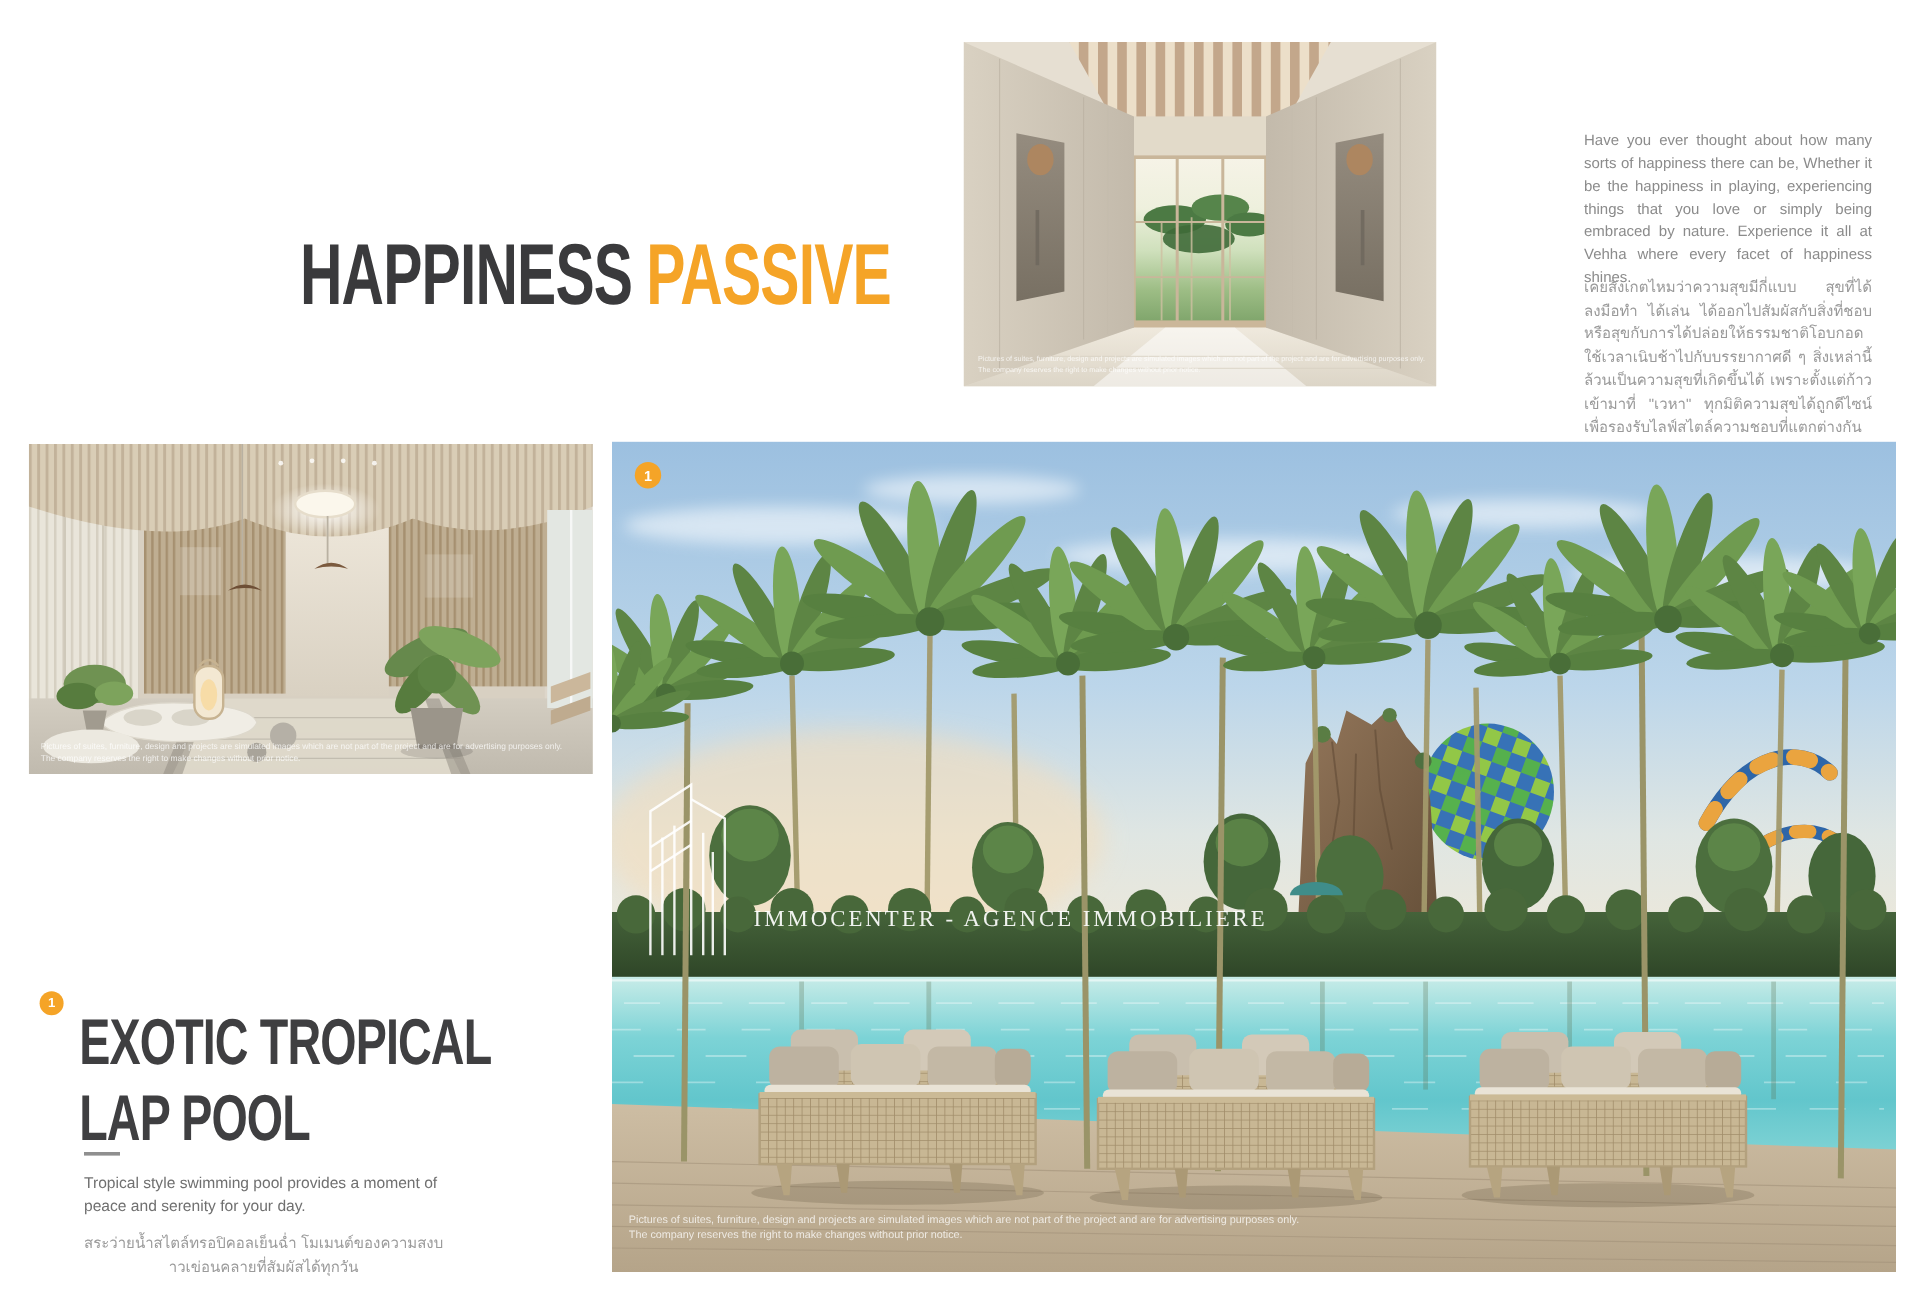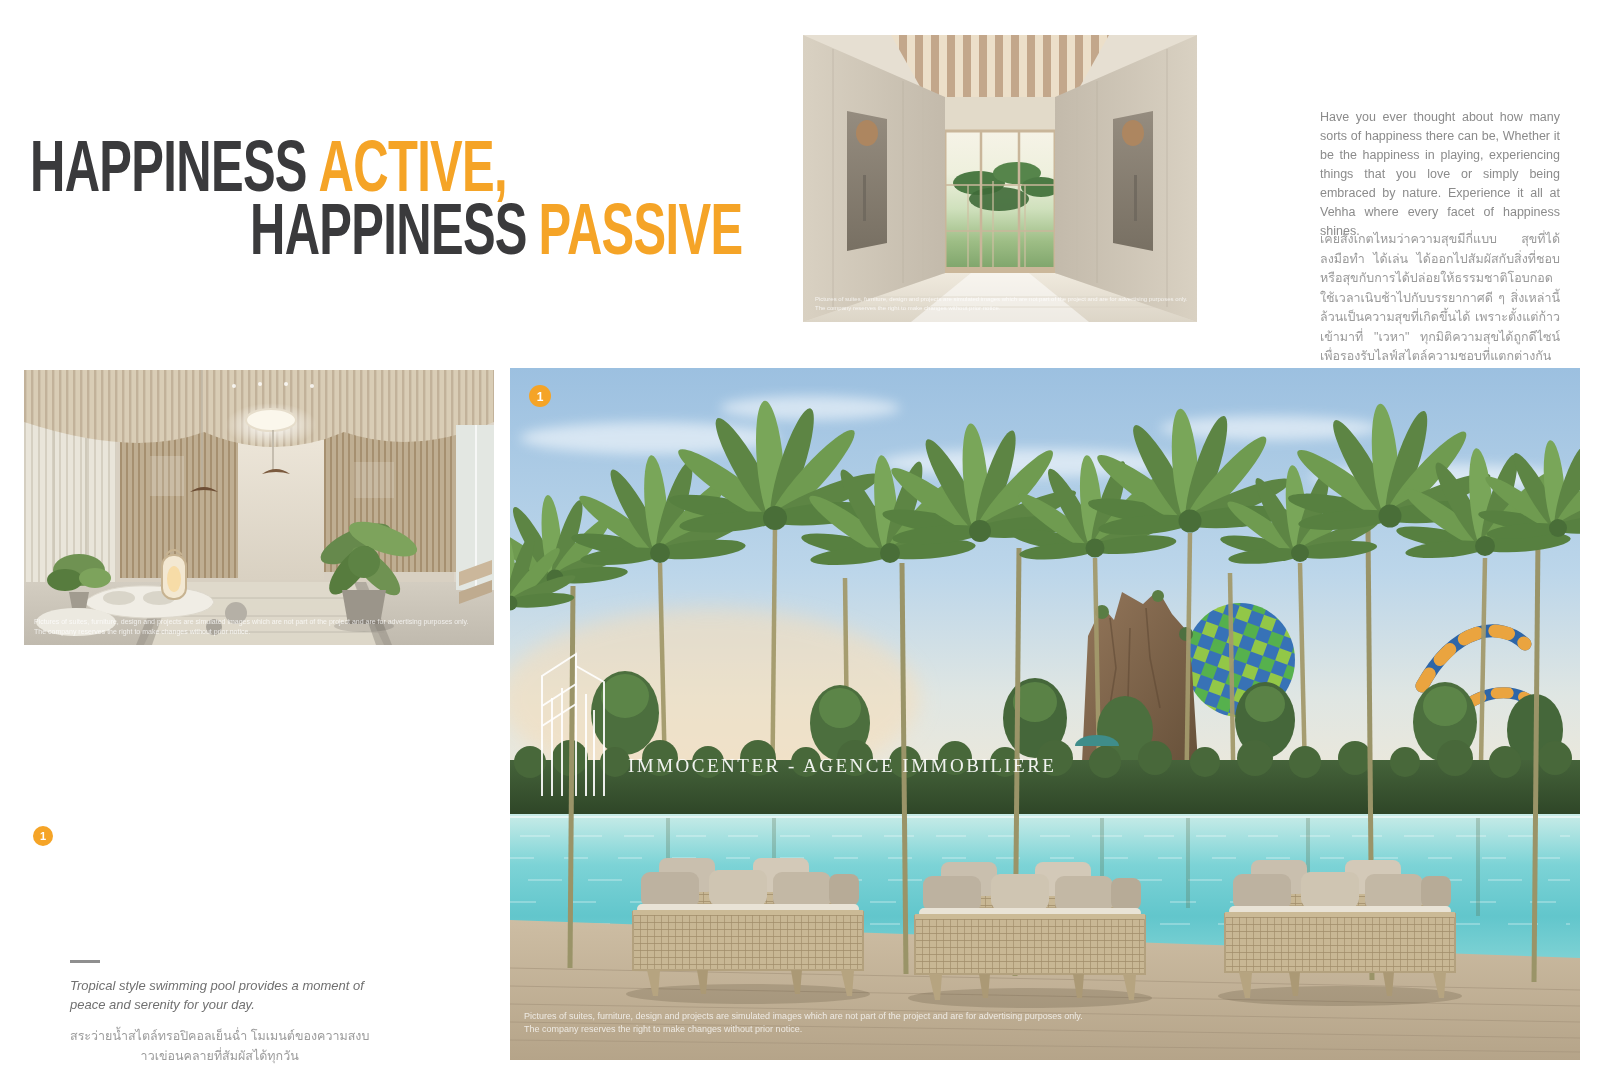--- a/index.html
+++ b/index.html
@@ -17,34 +17,29 @@
   .intro-th{position:absolute;left:1320px;top:230px;width:240px;font-size:12.5px;line-height:19.5px;
             color:#9a9a9a;text-align:justify;}
   
   .feat-badge{position:absolute;left:33px;top:826px;width:20px;height:20px;border-radius:50%;
               background:#f5a427;color:#fff;font-size:11px;font-weight:700;display:flex;
               align-items:center;justify-content:center;}
   .feat-title{position:absolute;left:66px;top:838px;font-size:54px;line-height:63px;font-weight:700;
               color:#3f3f41;}
   .feat-title .cond2{display:inline-block;transform:scaleX(.72);transform-origin:0 0;white-space:nowrap;letter-spacing:-1px;}
   .feat-divider{position:absolute;left:70px;top:960px;width:30px;height:3px;background:#8f8f8f;}
-  .feat-en{position:absolute;left:70px;top:976px;width:300px;font-size:13px;line-height:19px;color:#707070;font-style:italic;}
+  .feat-en{position:absolute;left:70px;top:976px;width:300px;font-size:13px;line-height:19px;color:#707070;}
   .feat-th{position:absolute;left:70px;top:1026px;font-size:12.5px;line-height:20px;color:#9b9b9b;text-align:center;}
   svg{display:block;}
 </style>
 </head>
 <body>
 
 <div class="canvas">
 
-  <div class="hl-line" style="left:30px;top:130px;">
-    <span class="cond">
-      <span class="hl-dark">HAPPINESS</span><span class="hl-orange">ACTIVE,</span>
-    </span>
-  </div>
   <div class="hl-line" style="left:250px;top:193px;">
     <span class="cond">
       <span class="hl-dark">HAPPINESS</span><span class="hl-orange">PASSIVE</span>
     </span>
   </div>
 
   <div class="intro-en">Have you ever thought about how many sorts of happiness there can be, Whether it be the happiness in playing, experiencing things that you love or simply being embraced by nature. Experience it all at Vehha where every facet of happiness shines.</div>
   <div class="intro-th">เคยสังเกตไหมว่าความสุขมีกี่แบบ สุขที่ได้ลงมือทำ ได้เล่น ได้ออกไปสัมผัสกับสิ่งที่ชอบ หรือสุขกับการได้ปล่อยให้ธรรมชาติโอบกอด ใช้เวลาเนิบช้าไปกับบรรยากาศดี ๆ สิ่งเหล่านี้ล้วนเป็นความสุขที่เกิดขึ้นได้ เพราะตั้งแต่ก้าวเข้ามาที่ "เวหา" ทุกมิติความสุขได้ถูกดีไซน์เพื่อรองรับไลฟ์สไตล์ความชอบที่แตกต่างกันอย่างครบถ้วน</div>
 
   <svg class="abs" style="left:803px;top:35px;" width="394" height="287" viewBox="0 0 394 287">
@@ -429,20 +424,26 @@
     <g>
       <circle cx="30" cy="28" r="11" fill="#f5a427"></circle>
       <text x="30" y="32.5" font-size="12" font-weight="bold" fill="#ffffff" text-anchor="middle" font-family="Liberation Sans, sans-serif">1</text>
     </g>
 
     <text x="14" y="651" font-size="9" fill="rgba(255,255,255,0.75)" font-family="Liberation Sans, sans-serif">Pictures of suites, furniture, design and projects are simulated images which are not part of the project and are for advertising purposes only.</text>
     <text x="14" y="664" font-size="9" fill="rgba(255,255,255,0.75)" font-family="Liberation Sans, sans-serif">The company reserves the right to make changes without prior notice.</text>
   </svg>
 
   <div class="feat-badge">1</div>
+  <div class="feat-title">
+    <span class="cond2">
+      <div>EXOTIC TROPICAL</div>
+      <div>LAP POOL</div>
+    </span>
+  </div>
   <div class="feat-divider"></div>
   <div class="feat-en">Tropical style swimming pool provides a moment of peace and serenity for your day.</div>
   <div class="feat-th">
     <div>สระว่ายน้ำสไตล์ทรอปิคอลเย็นฉ่ำ โมเมนต์ของความสงบ</div>
     <div>าวเข่อนคลายที่สัมผัสได้ทุกวัน</div>
   </div>
 
 </div>
 
 </body></html>

